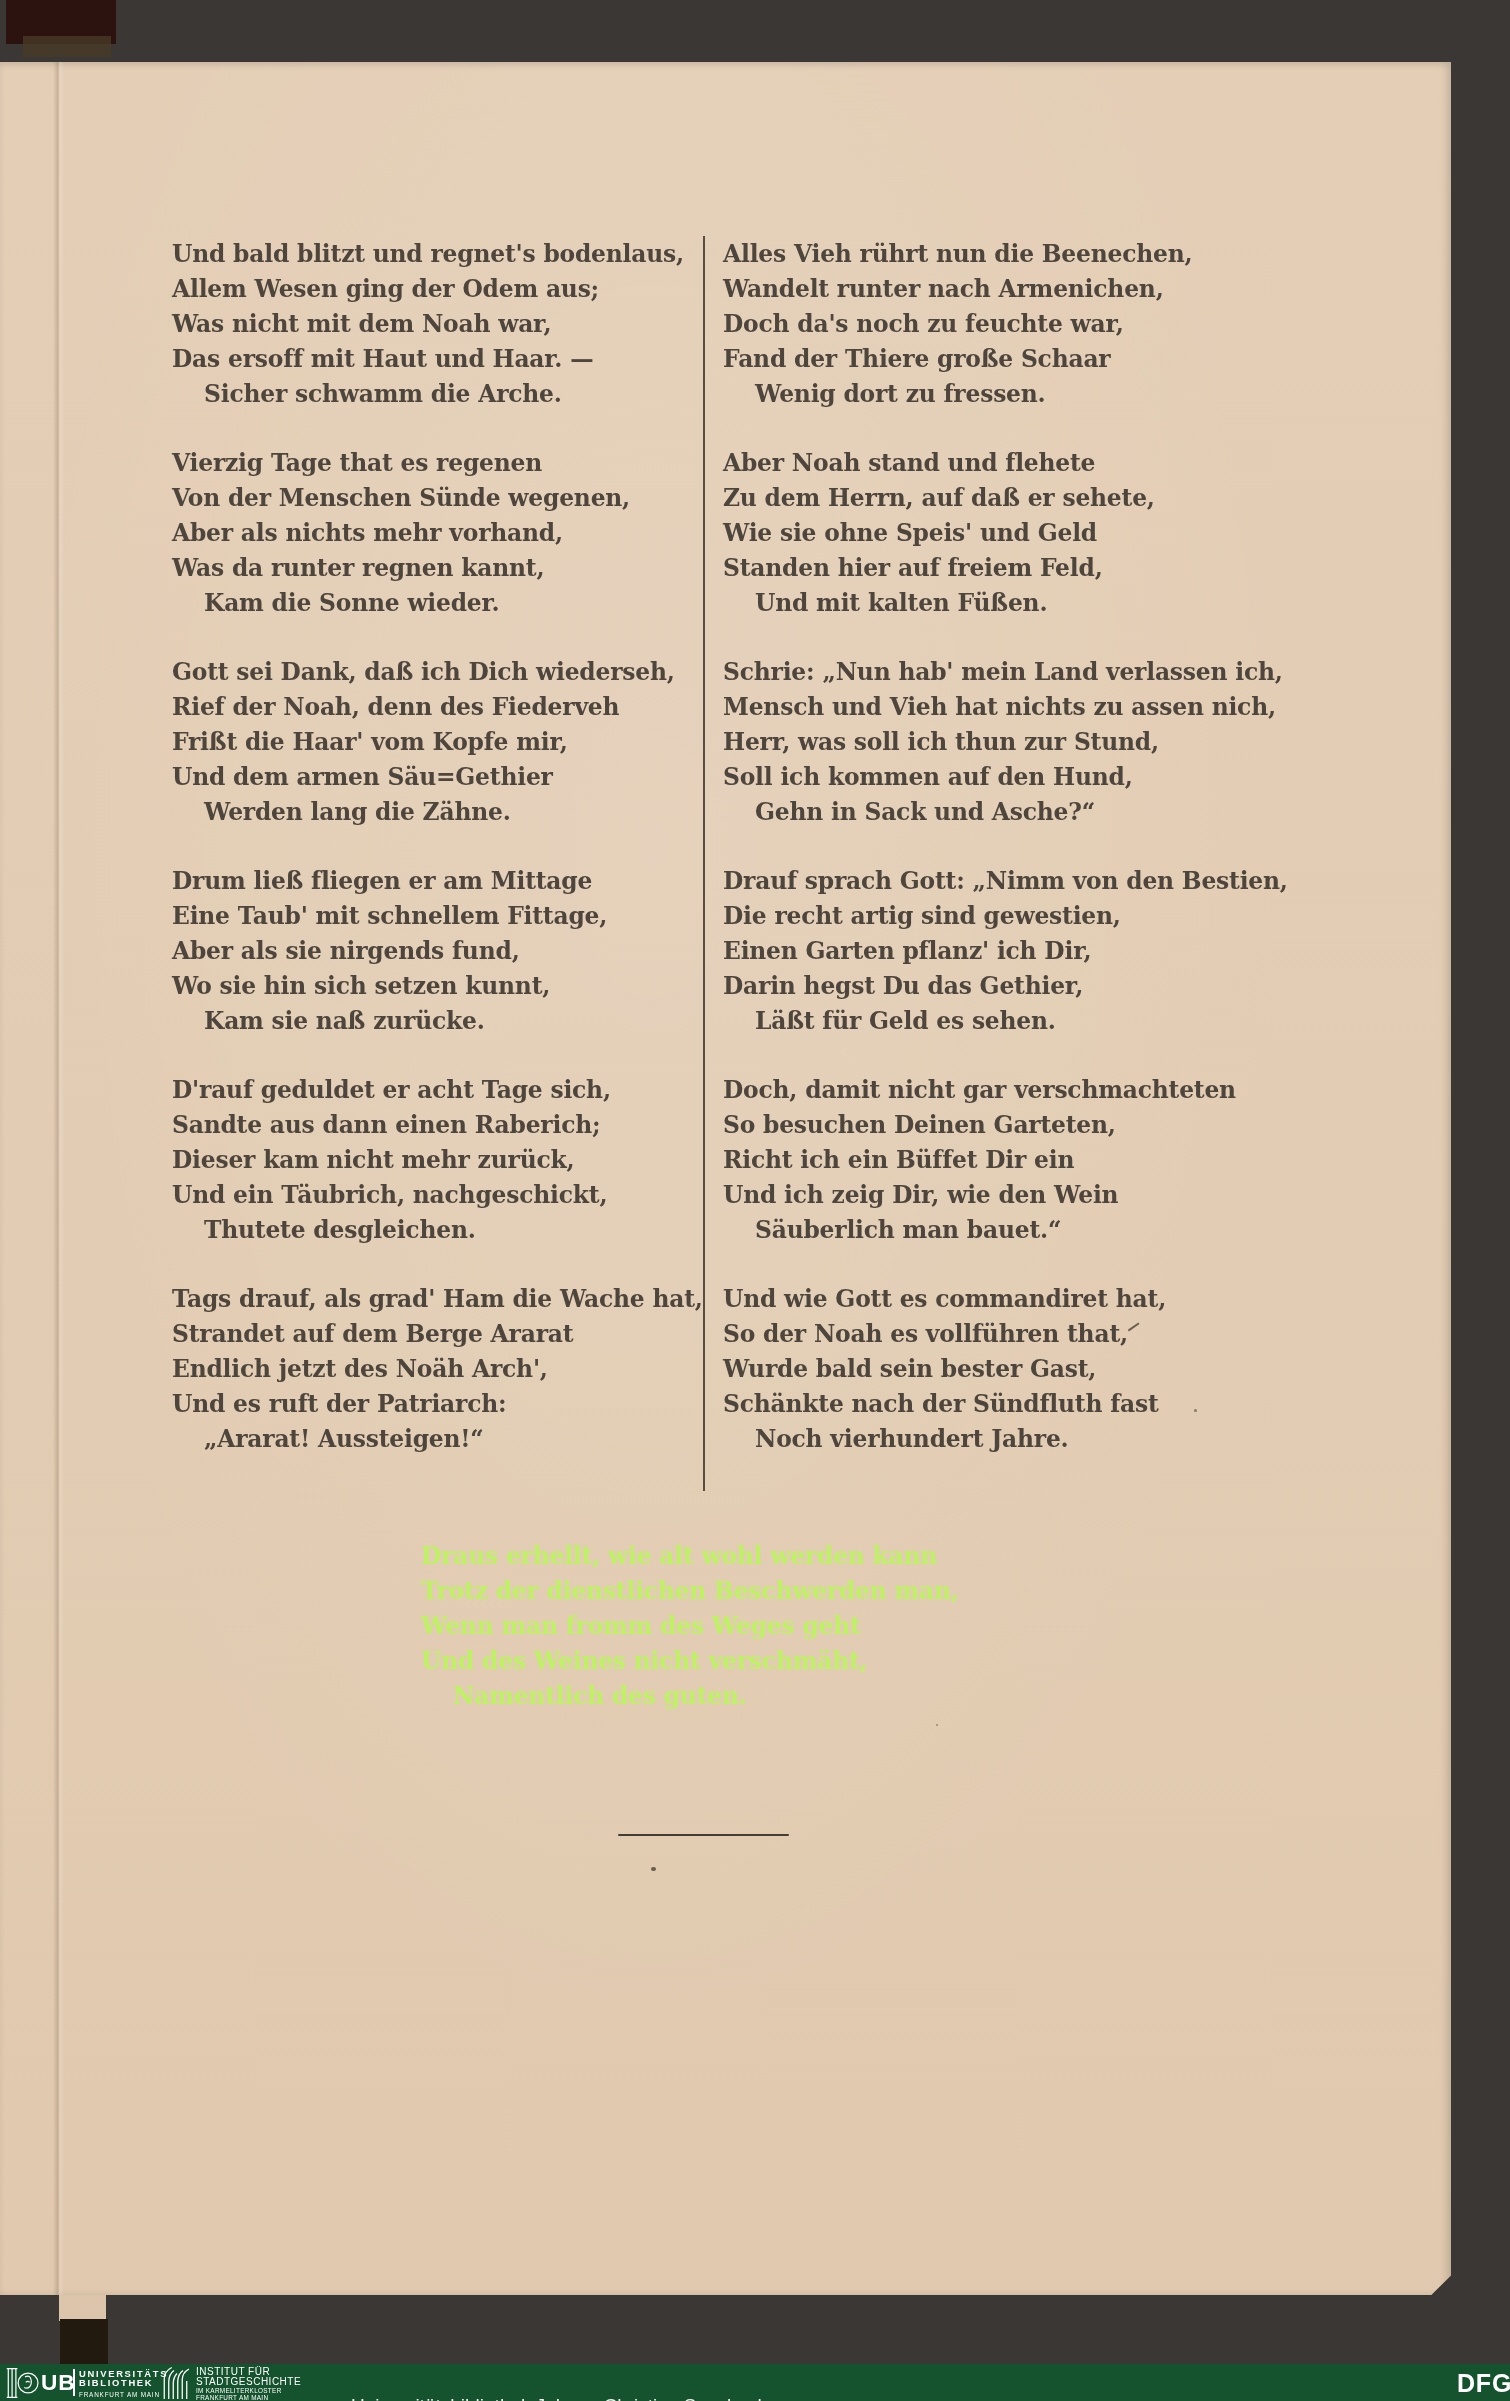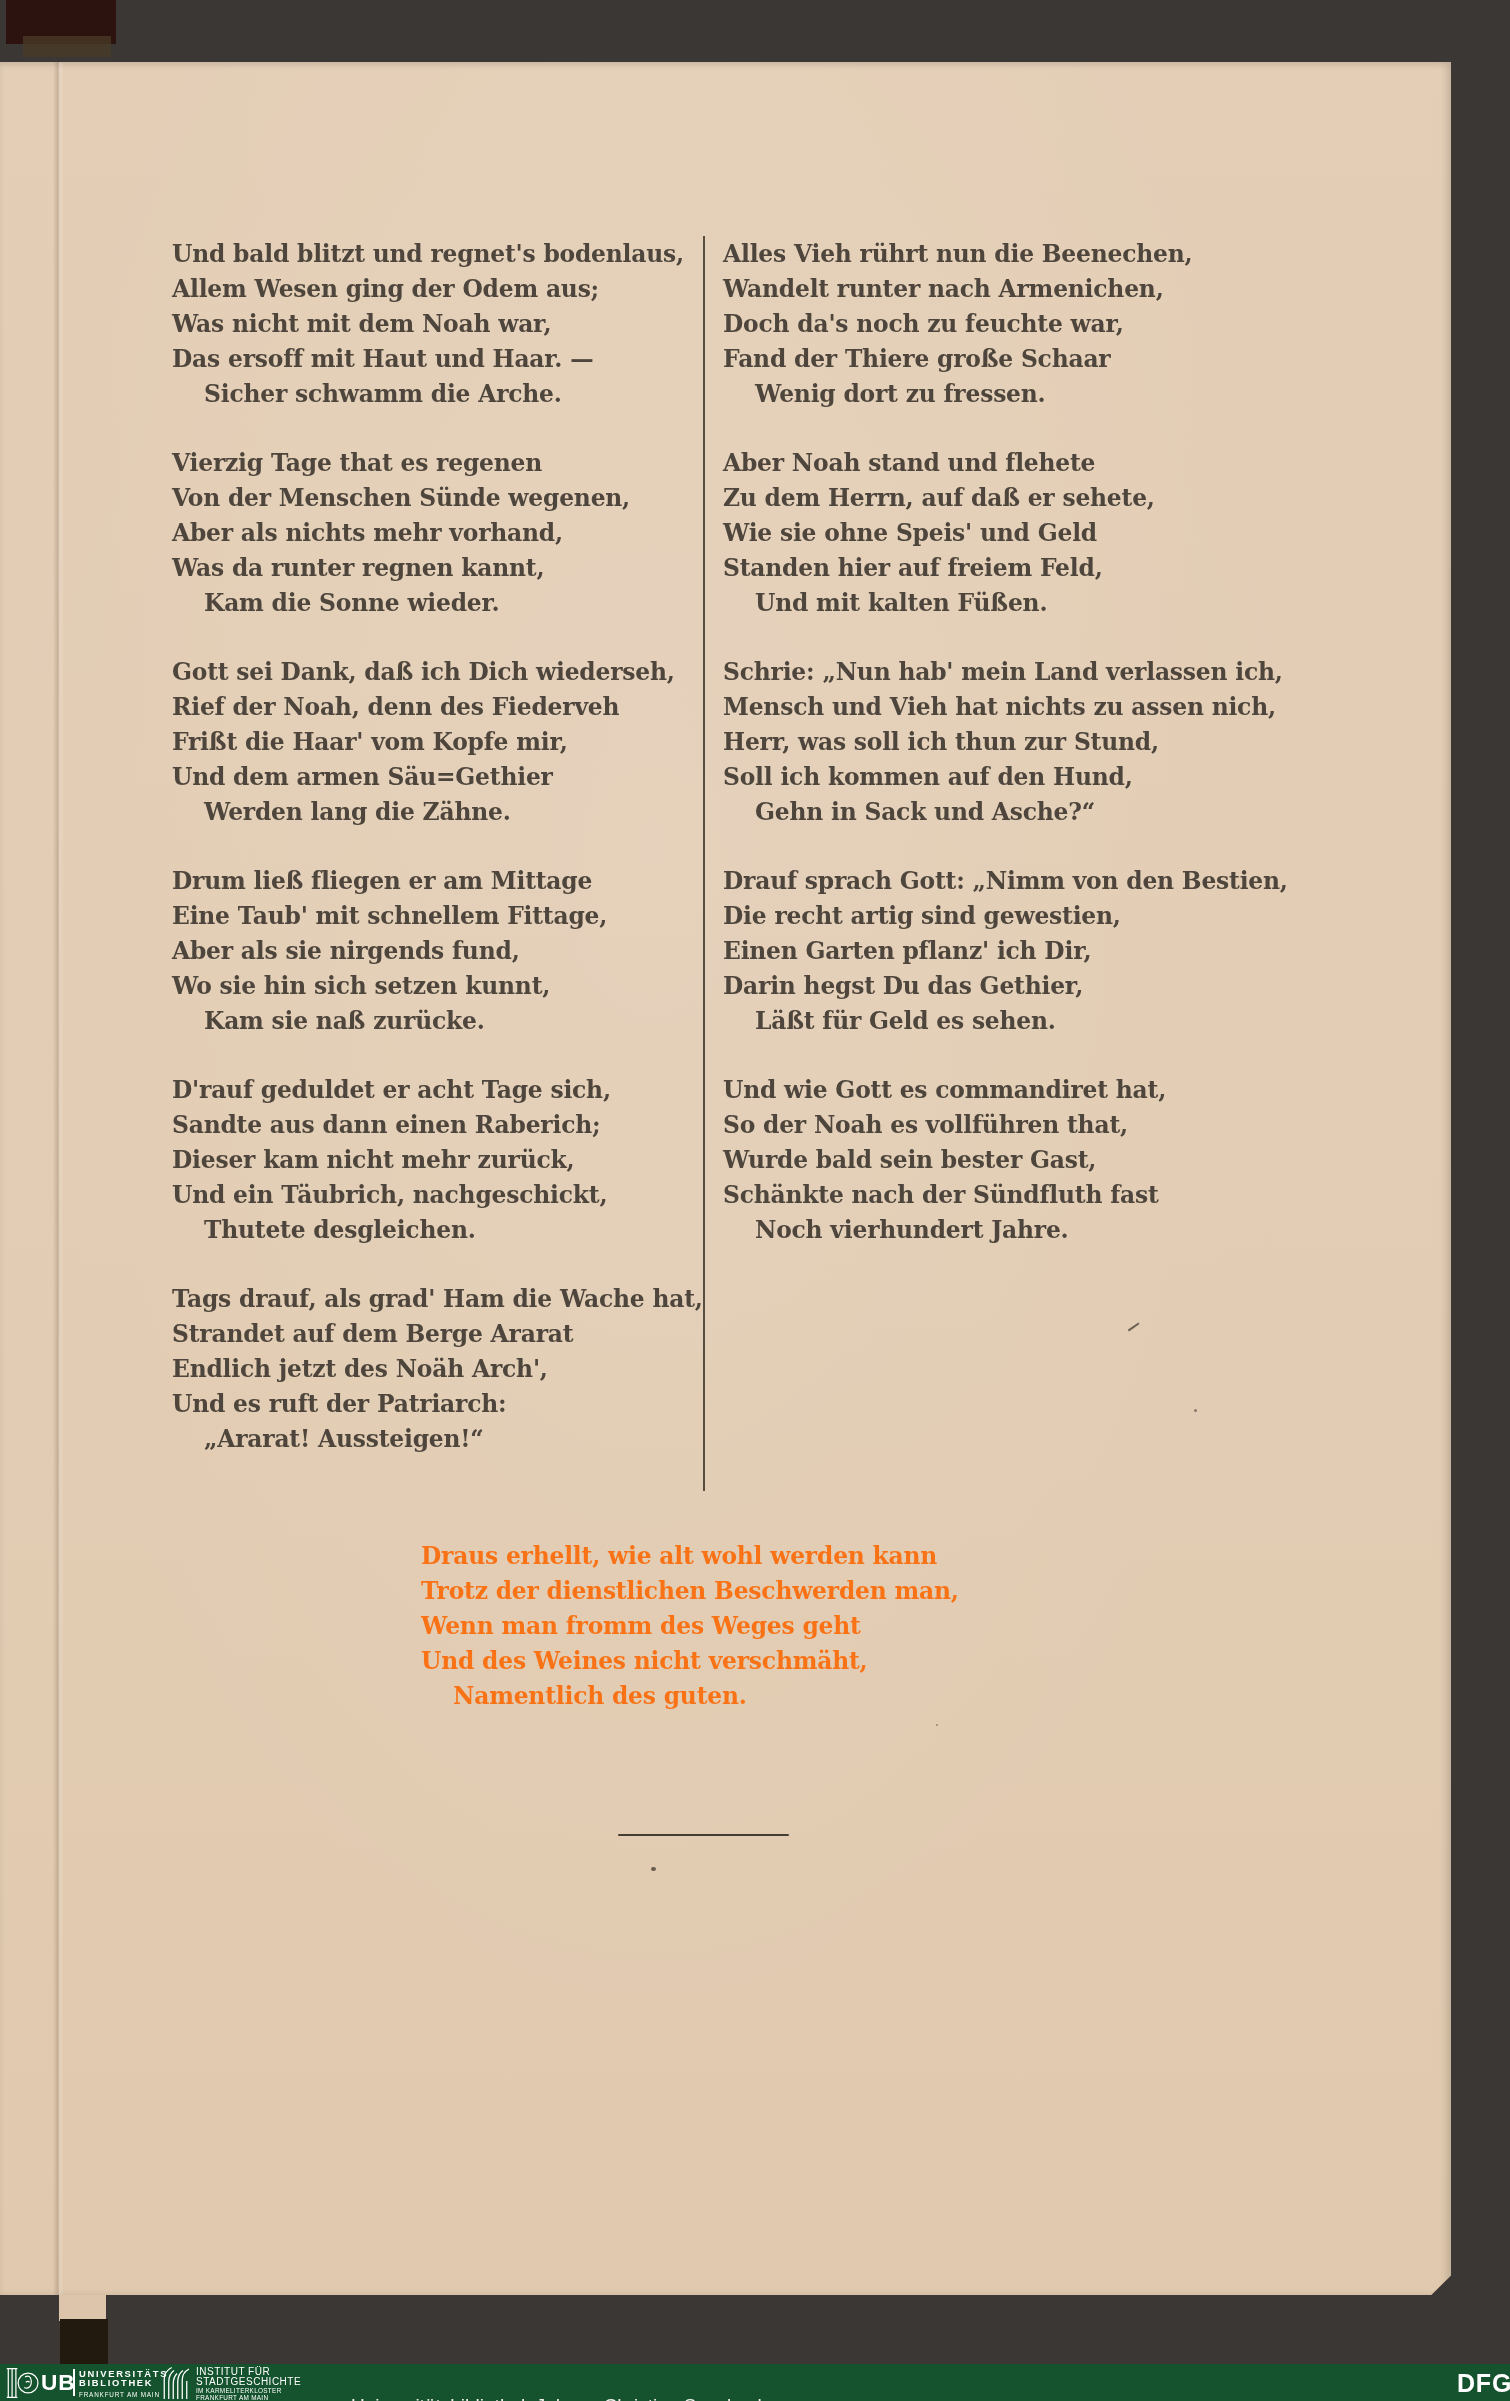--- a/index.html
+++ b/index.html
@@ -29,21 +29,21 @@
   .col{position:absolute;color:#4e463c;font-weight:700;}
   .col .line, .closing .line{
     font-size:23.4px;line-height:35px;height:35px;white-space:nowrap;
     letter-spacing:-0.2px;
   }
   .line.indent{padding-left:32px;}
   .stanza{margin-bottom:34px;}
   #left-col{left:172px;top:237px;width:532px;}
   #right-col{left:723px;top:237px;width:551px;}
   .divider{position:absolute;left:703px;top:236px;width:1.5px;height:1255px;background:rgba(64,54,44,0.85);}
-  .closing{position:absolute;left:421px;top:1539px;color:#f97316;font-weight:700;}
+  .closing{position:absolute;left:421px;top:1539px;color:#bef264;font-weight:700;}
   .hrule{position:absolute;left:618px;top:1834px;width:171px;height:2.3px;background:#433d34;border-radius:1.5px;}
   
   .speck{position:absolute;background:#4a4238;border-radius:50%;}
   .speck.s1{left:651px;top:1867px;width:4.5px;height:3.8px;opacity:.8;}
   .speck.s2{left:1194px;top:1409px;width:3px;height:3px;opacity:.6;}
   .speck.s3{left:936px;top:1724px;width:2.3px;height:2.3px;opacity:.5;}
   .scratch{position:absolute;left:1127px;top:1326px;width:13px;height:1.5px;background:#574c3e;transform:rotate(-35deg);opacity:.85;}
   
   .page-tab{position:absolute;left:59px;top:2295px;width:47px;height:26px;background:#dcc5aa;}
   .spine-strip{position:absolute;left:60px;top:2319px;width:48px;height:45px;background:#231a0f;}
@@ -144,20 +144,27 @@
       <div class="line indent">Gehn in Sack und Asche?“</div>
     </div>
     <div class="stanza">
       <div class="line">Drauf sprach Gott: „Nimm von den Bestien,</div>
       <div class="line">Die recht artig sind gewestien,</div>
       <div class="line">Einen Garten pflanz' ich Dir,</div>
       <div class="line">Darin hegst Du das Gethier,</div>
       <div class="line indent">Läßt für Geld es sehen.</div>
     </div>
     <div class="stanza">
+      <div class="line">Doch, damit nicht gar verschmachteten</div>
+      <div class="line">So besuchen Deinen Garteten,</div>
+      <div class="line">Richt ich ein Büffet Dir ein</div>
+      <div class="line">Und ich zeig Dir, wie den Wein</div>
+      <div class="line indent">Säuberlich man bauet.“</div>
+    </div>
+    <div class="stanza">
       <div class="line">Und wie Gott es commandiret hat,</div>
       <div class="line">So der Noah es vollführen that,</div>
       <div class="line">Wurde bald sein bester Gast,</div>
       <div class="line">Schänkte nach der Sündfluth fast</div>
       <div class="line indent">Noch vierhundert Jahre.</div>
     </div>
   </div>
 <div class="closing" id="closing-stanza">
     <div class="stanza">
       <div class="line">Draus erhellt, wie alt wohl werden kann</div>

